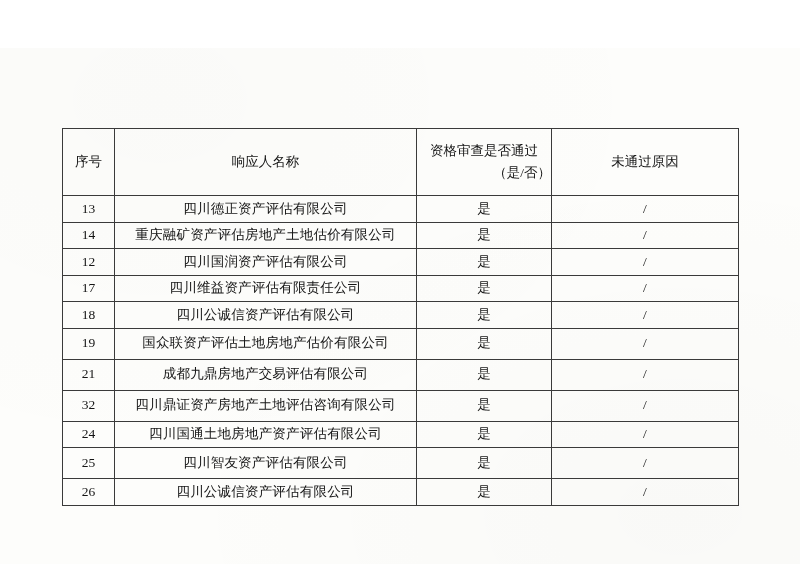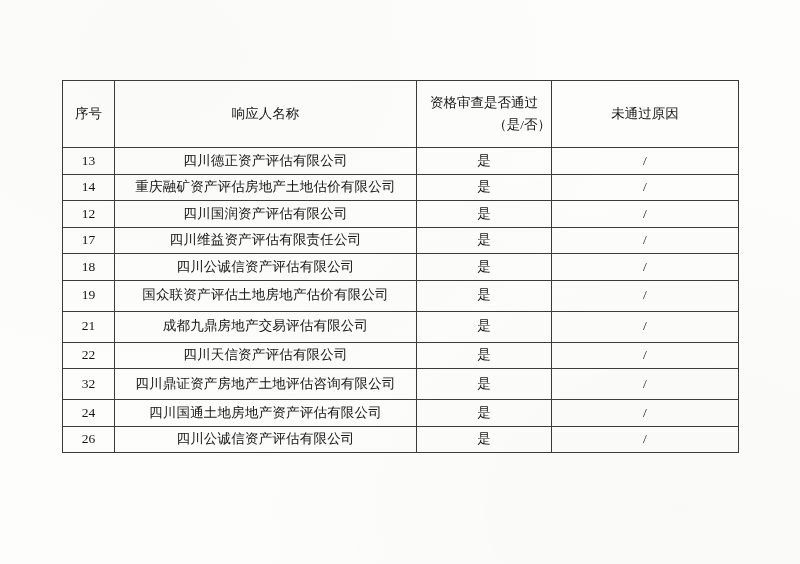--- a/index.html
+++ b/index.html
@@ -13,20 +13,21 @@
     font-family: "Liberation Serif", "DejaVu Serif", serif;
     color: #1a1a1a;
     overflow: hidden;
     position: relative;
   }
   
   .page {
     position: absolute;
     inset: 0;
     background: #fdfdfb;
+    margin-top: 48px;
   }
   .scan-noise {
     position: absolute;
     inset: 0;
     background:
       radial-gradient(ellipse at 20% 10%, rgba(0,0,0,0.012), rgba(0,0,0,0) 60%),
       radial-gradient(ellipse at 85% 90%, rgba(0,0,0,0.015), rgba(0,0,0,0) 55%);
     pointer-events: none;
   }
   .table-wrap {
@@ -144,35 +145,35 @@
             <td class="cell-name">国众联资产评估土地房地产估价有限公司</td>
             <td class="cell-pass">是</td>
             <td class="cell-reason slash">/</td>
           </tr>
           <tr class="tall">
             <td class="cell-no">21</td>
             <td class="cell-name">成都九鼎房地产交易评估有限公司</td>
             <td class="cell-pass">是</td>
             <td class="cell-reason slash">/</td>
           </tr>
-          <tr>
-            <td class="cell-no">22</td>
-            <td class="cell-name">四川天信资产评估有限公司</td>
-            <td class="cell-pass">是</td>
-            <td class="cell-reason slash">/</td>
-          </tr>
           <tr class="tall">
             <td class="cell-no">32</td>
             <td class="cell-name">四川鼎证资产房地产土地评估咨询有限公司</td>
             <td class="cell-pass">是</td>
             <td class="cell-reason slash">/</td>
           </tr>
           <tr>
             <td class="cell-no">24</td>
             <td class="cell-name">四川国通土地房地产资产评估有限公司</td>
+            <td class="cell-pass">是</td>
+            <td class="cell-reason slash">/</td>
+          </tr>
+          <tr class="tall">
+            <td class="cell-no">25</td>
+            <td class="cell-name">四川智友资产评估有限公司</td>
             <td class="cell-pass">是</td>
             <td class="cell-reason slash">/</td>
           </tr>
           <tr>
             <td class="cell-no">26</td>
             <td class="cell-name">四川公诚信资产评估有限公司</td>
             <td class="cell-pass">是</td>
             <td class="cell-reason slash">/</td>
           </tr>
         </tbody>

